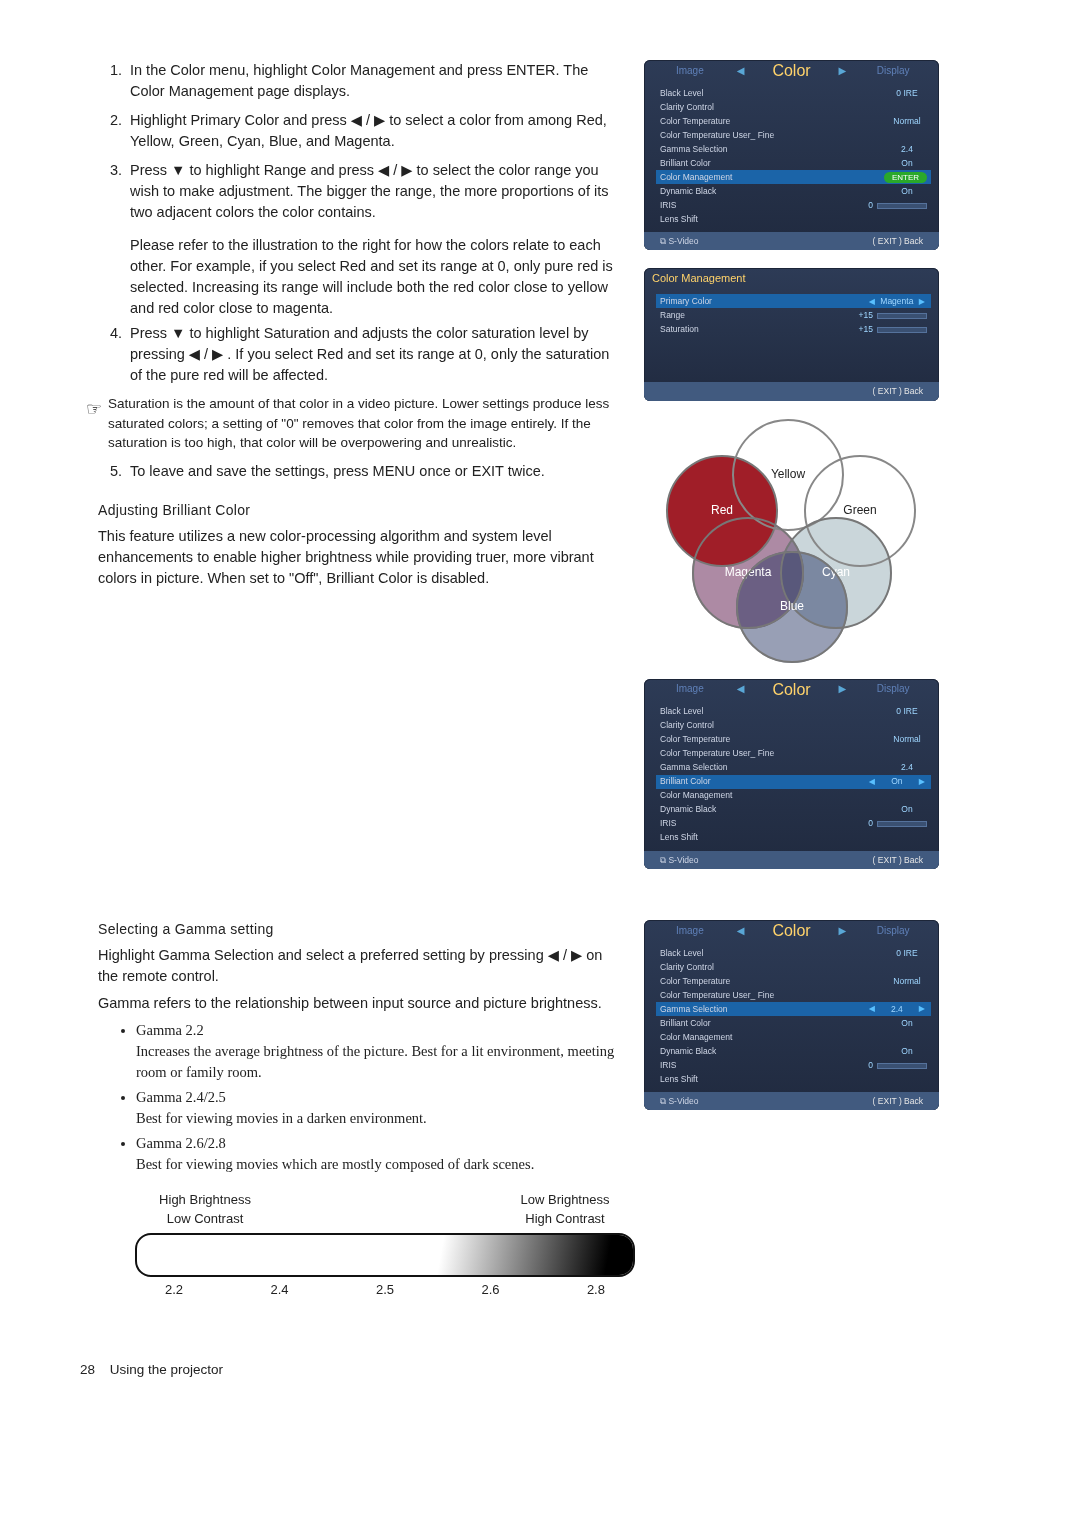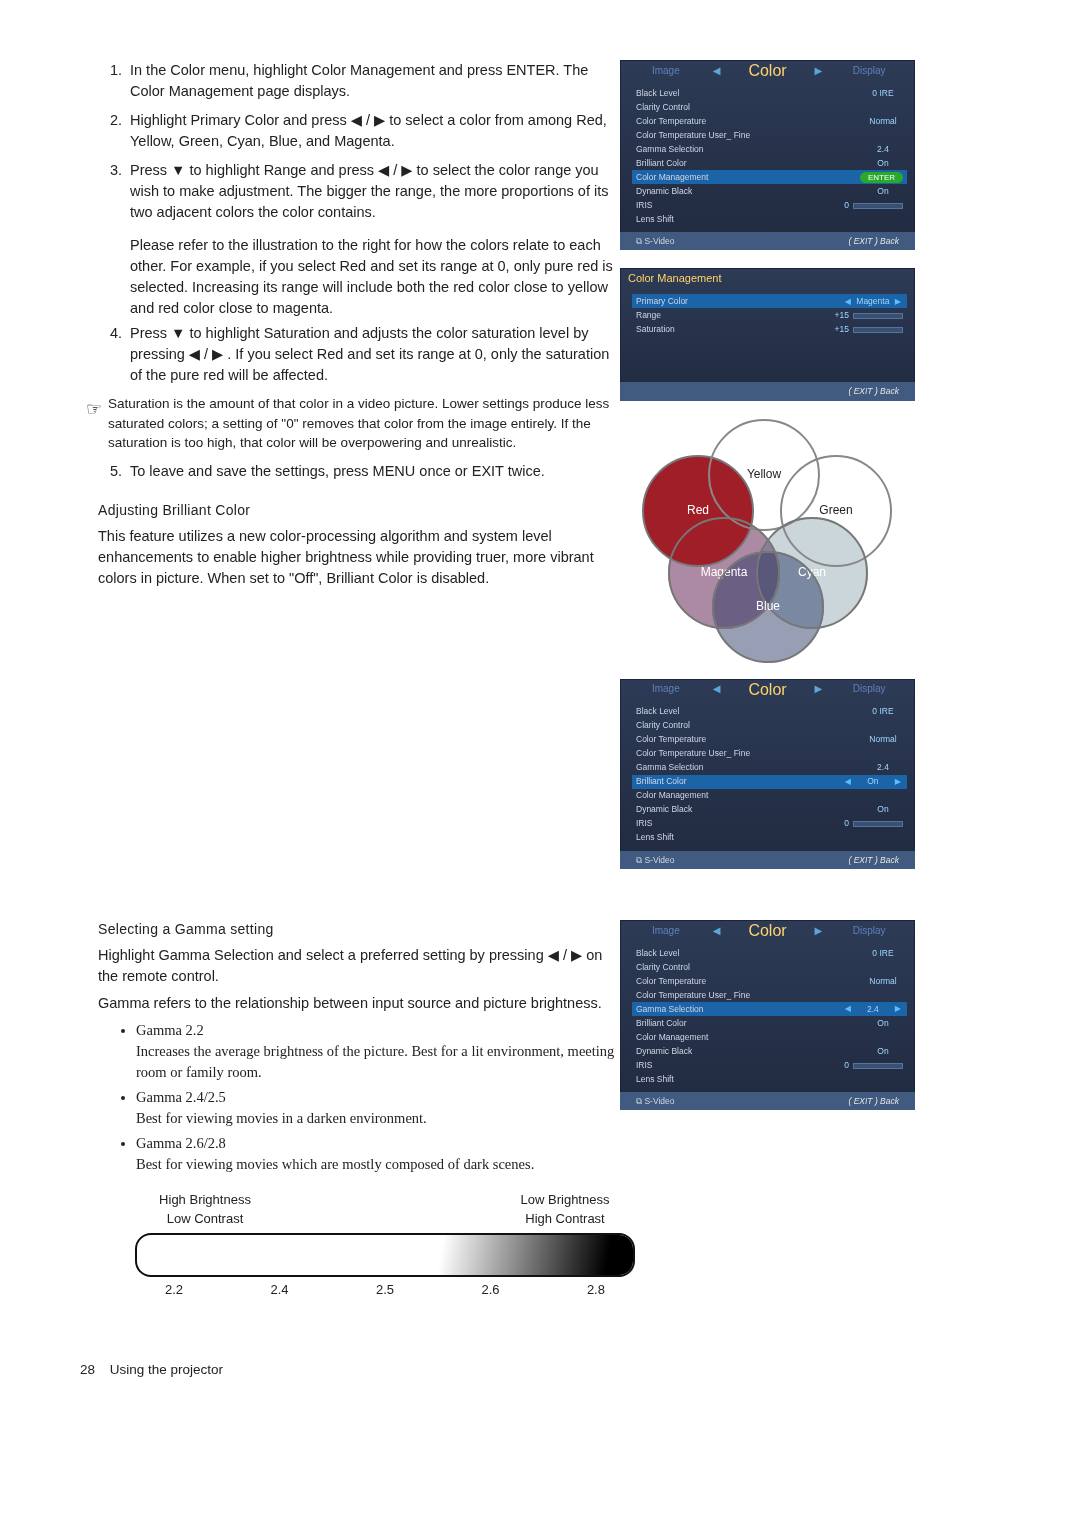--- a/index.html
+++ b/index.html
@@ -5,49 +5,49 @@
   * { box-sizing: border-box; margin: 0; padding: 0; }
   body {
     font-family: Arial, Helvetica, sans-serif;
     font-size: 14.5px;
     line-height: 1.45;
     color: #222;
     background: #fff;
     width: 1080px;
     padding: 60px 70px 50px 80px;
   }
-  .page-row { display: flex; }
+  .page-row { display: flex; gap: 24px; }
   .col-text { flex: 1; max-width: 540px; }
   .col-right { width: 300px; flex-shrink: 0; }
   ol.steps { list-style: none; counter-reset: step; padding-left: 28px; margin-left: 22px; }
   ol.steps > li { counter-increment: step; position: relative; margin-bottom: 8px; }
   ol.steps > li::before { content: counter(step) "."; position: absolute; left: -38px; width: 30px; text-align: right; }
   .note-row { display: flex; align-items: flex-start; margin: 8px 0 8px 0; }
   .note-icon { width: 28px; font-size: 18px; flex-shrink: 0; padding-top: 2px; text-align: center; }
   .note-text { font-size: 13.5px; }
   h3.section { font-size: 14px; font-weight: 400; margin: 18px 0 6px 18px; letter-spacing: .3px; }
   .body-p { margin-left: 18px; margin-bottom: 6px; max-width: 520px; }
   .body-p2 { margin-left: 50px; margin-bottom: 4px; max-width: 490px; }
   ul.bullets { list-style: disc; margin-left: 56px; }
   ul.bullets li { margin-bottom: 2px; font-family: Liberation Serif, serif; }
-  .osd { width: 295px; background: linear-gradient(#2d3b56, #202a3f); border-radius: 0; font-size: 9px; color: #cfd6e6; margin-bottom: 18px; overflow: hidden; box-shadow: 0 0 0 1px #1c2538 inset; }
+  .osd { width: 295px; background: linear-gradient(#2d3b56, #202a3f); border-radius: 6px; font-size: 9px; color: #cfd6e6; margin-bottom: 18px; overflow: hidden; box-shadow: 0 0 0 1px #1c2538 inset; }
   .osd-tabs { display: flex; height: 22px; align-items: center; font-size: 10px; }
   .osd-tabs div { flex: 1; text-align: center; }
   .osd-tabs .active { color: #ffd36b; font-size: 16px; }
   .osd-tabs .inactive { color: #5f80b8; }
   .osd-tabs .chev { color: #59a7d6; flex: 0 0 10px; }
   .osd-rows { padding: 4px 8px 6px 12px; }
   .osd-row { display: flex; justify-content: space-between; align-items: center; height: 14px; padding: 0 4px; font-size: 8.5px; }
   .osd-row.hl { background: #1b64a8; }
   .osd-row .val { color: #9fd6ff; min-width: 40px; text-align: center; }
   .osd-row .val.enter { background: #2aa82a; color: #fff; border-radius: 7px; padding: 0 8px; height: 11px; line-height: 11px; font-size: 8px; }
   .osd-row .val.slider::after { content: ""; display: inline-block; width: 48px; height: 4px; background: #3a5072; border: 1px solid #55729c; vertical-align: middle; margin-left: 4px; }
   .osd-row .arrows { color: #59c0ff; padding: 0 2px; font-size: 8px; }
   .osd-foot { display: flex; justify-content: space-between; background: #415a7f; padding: 3px 16px; font-size: 8.5px; }
-  .osd-foot .exit { color: #e6e6e6; font-style: italic; }
+  .osd-foot .exit { color: #e6e6e6; }
   .osd.small-header .osd-tabs { background: none; padding-left: 8px; color: #ffd36b; justify-content: flex-start; font-size: 11px; }
   .venn { position: relative; width: 295px; height: 230px; margin-bottom: 30px; }
   .venn .circle { position: absolute; width: 112px; height: 112px; border: 2px solid #777; border-radius: 50%; display: flex; align-items: center; justify-content: center; font-size: 12px; color: #fff; }
   .venn .c-red { left: 22px; top: 36px; background: #a01e28; text-align: center; }
   .venn .c-yellow { left: 88px; top: 0; background: none; color: #222; border-color: #888; }
   .venn .c-green { left: 160px; top: 36px; background: none; color: #222; border-color: #888; }
   .venn .c-magenta { left: 48px; top: 98px; background: none; color: #fff; }
   .venn .c-magenta-bg { position: absolute; left: 48px; top: 98px; width: 112px; height: 112px; border-radius: 50%; background: #6a2a5a; opacity: .55; }
   .venn .c-cyan { left: 136px; top: 98px; background: none; color: #fff; }
   .venn .c-cyan-bg { position: absolute; left: 136px; top: 98px; width: 112px; height: 112px; border-radius: 50%; background: #2a5a6a; opacity: .25; }

